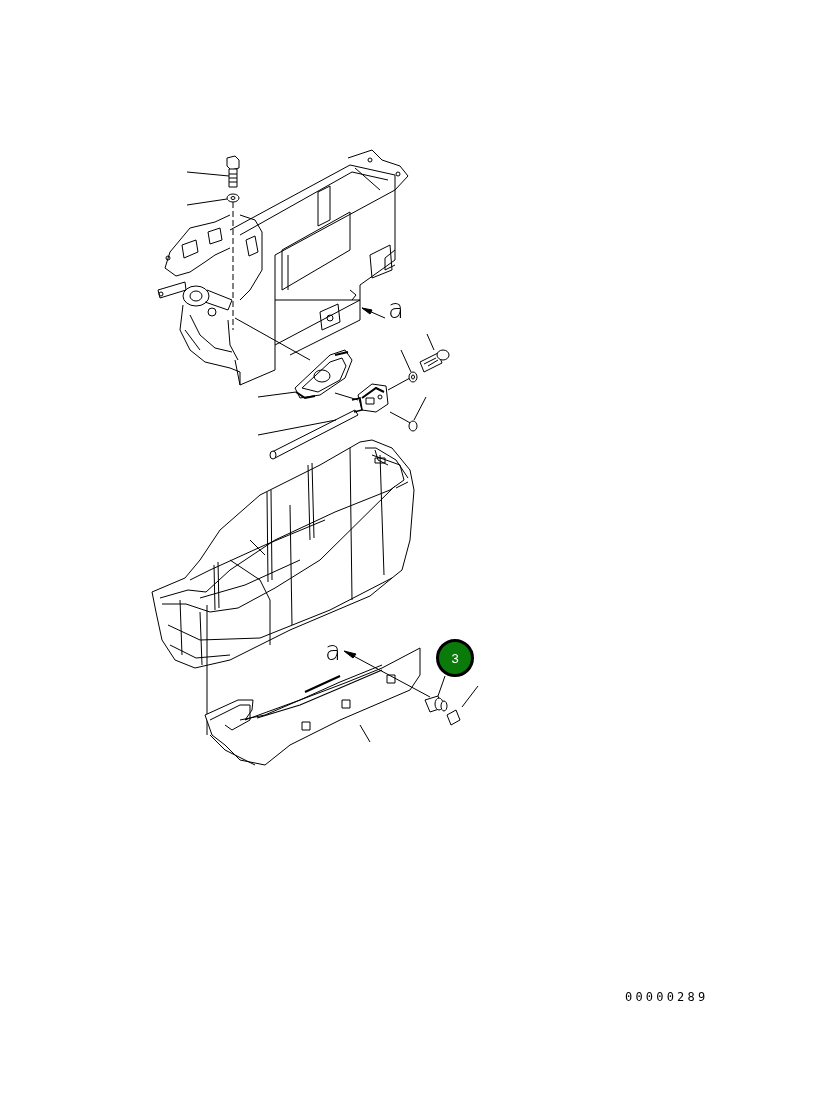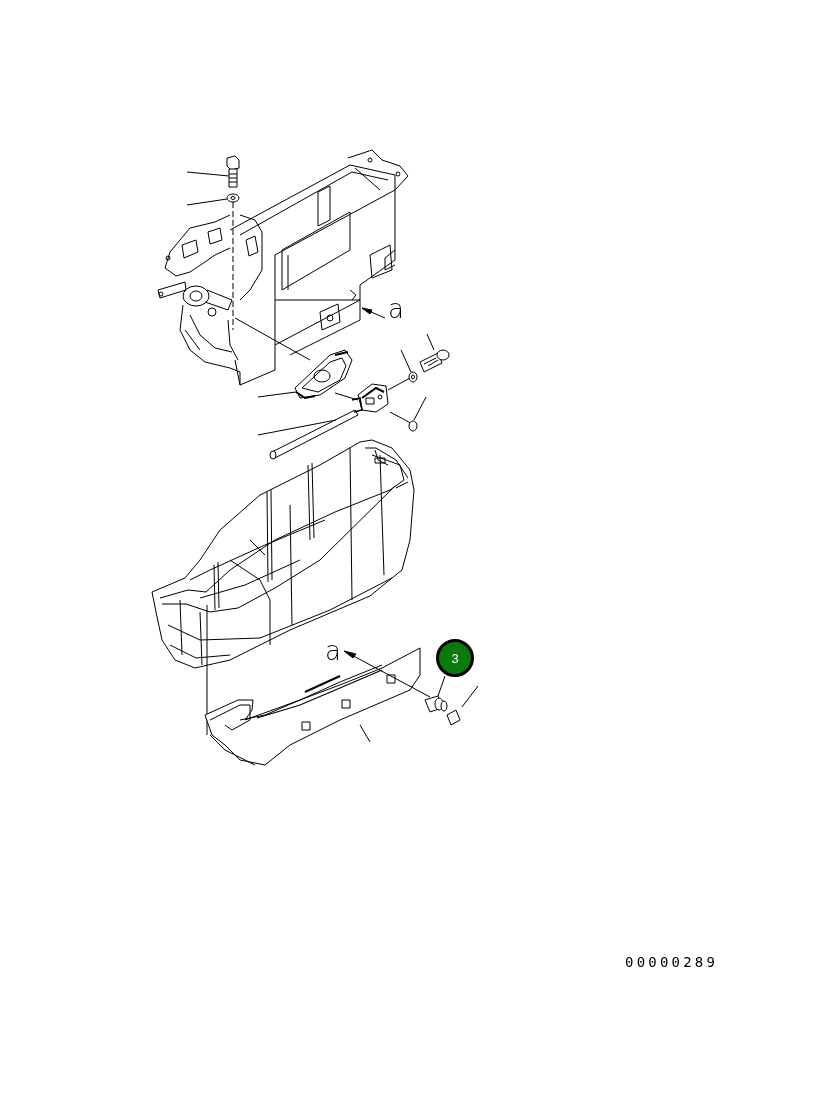--- a/index.html
+++ b/index.html
@@ -1,19 +1,19 @@
 <!DOCTYPE html>
 <html><head>
   <meta charset="utf-8">
   <style>
     html, body { margin: 0; padding: 0; background: #ffffff; }
     body { width: 825px; height: 1113px; position: relative; overflow: hidden; font-family: "Liberation Sans", sans-serif; }
     #diagram { position: absolute; left: 0; top: 0; width: 825px; height: 1113px; }
     .callout { position: absolute; width: 38px; height: 38px; border-radius: 50%; border: 3px solid #000000; box-sizing: border-box; display: flex; align-items: center; justify-content: center; color: #ffffff; font-size: 13px; cursor: pointer; }
-    .code { position: absolute; left: 598px; top: 954px; font-family: "DejaVu Sans Mono", monospace; font-size: 14px; letter-spacing: 3.2px; color: #000; padding-left: 27px; }
+    .code { position: absolute; left: 598px; top: 990px; font-family: "DejaVu Sans Mono", monospace; font-size: 12px; letter-spacing: 3.2px; color: #000; padding-left: 27px; }
     .view-label { position: absolute; font-family: "DejaVu Sans", sans-serif; font-size: 26px; color: #000; font-weight: 100; }
     svg line, svg path, svg polyline, svg polygon, svg ellipse, svg rect, svg circle { vector-effect: non-scaling-stroke; }
   </style>
 </head>
 <body>
 
 <svg id="diagram" viewBox="0 0 825 1113" xmlns="http://www.w3.org/2000/svg">
   <g fill="none" stroke="#000" stroke-width="1">
 
     <g>

